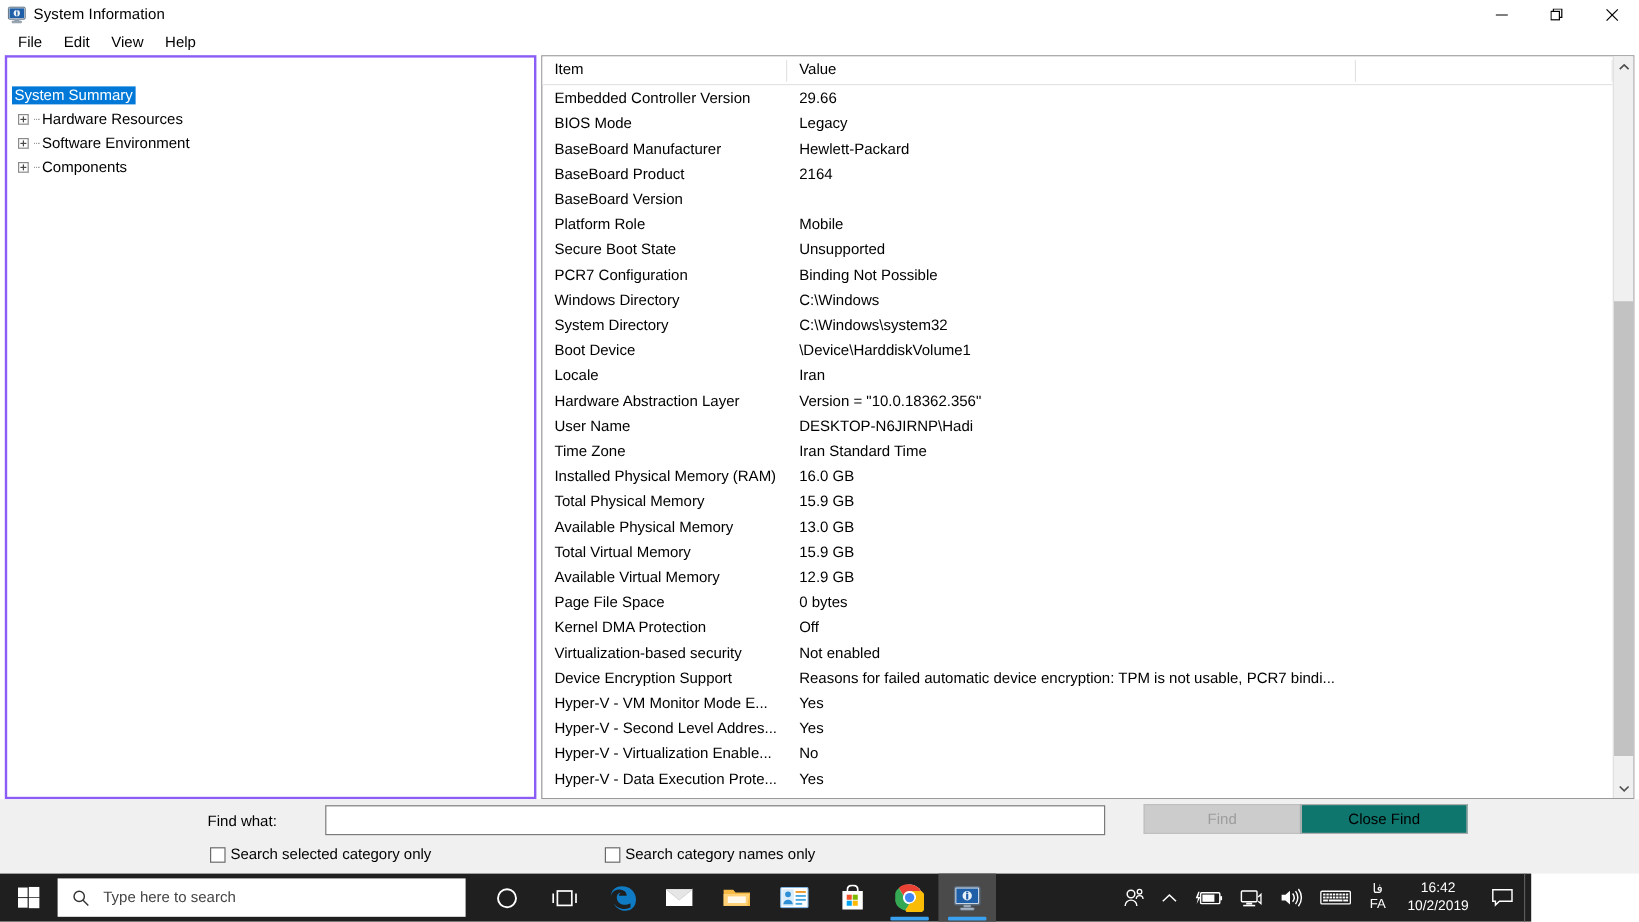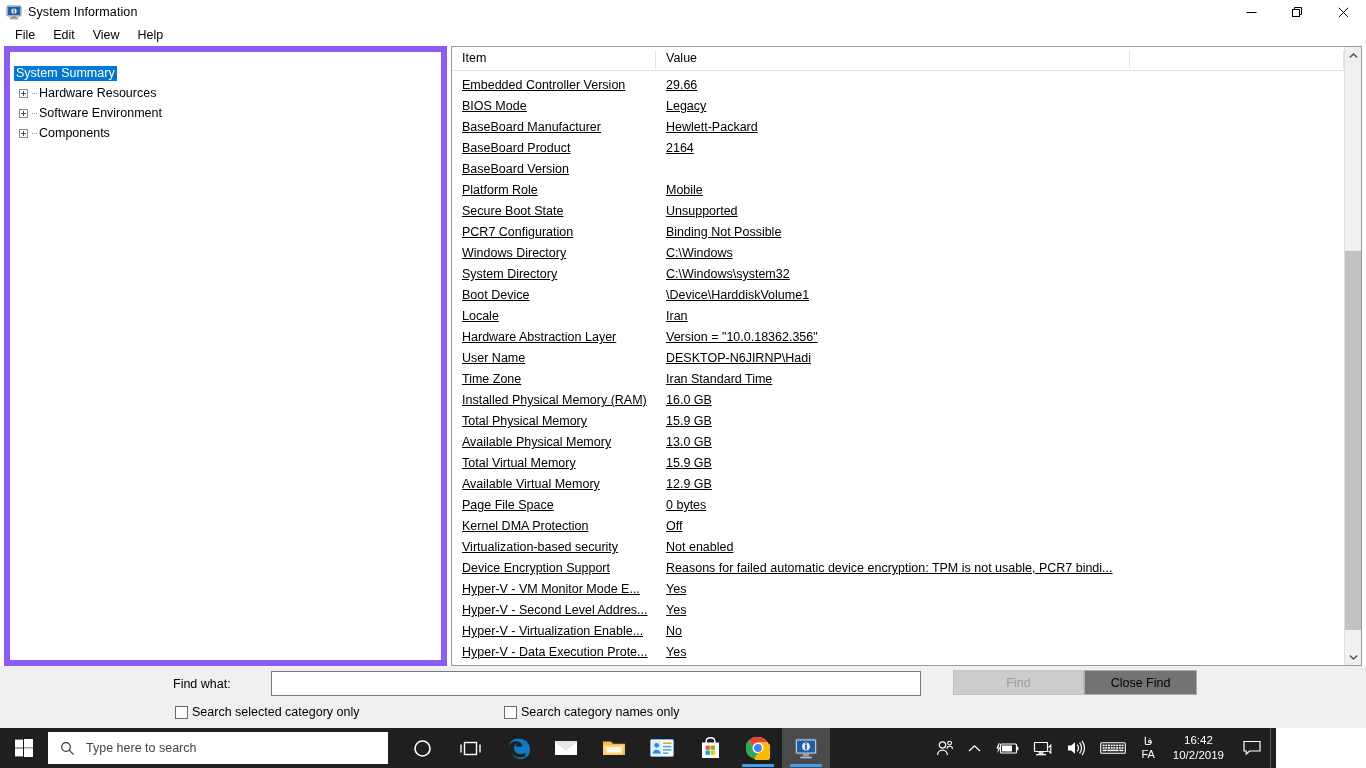--- a/index.html
+++ b/index.html
@@ -80,24 +80,24 @@
   
   #panes {
     flex: 1 1 auto;
     display: flex;
     padding: 0 4px 0 4px;
     min-height: 0;
   }
   #tree-pane {
     width: 443px;
     flex: 0 0 443px;
-    border: 6px solid #8b5cf6;
+    border: 2px solid #8b5cf6;
     background: #ffffff;
     overflow: hidden;
-    padding-top: 11px;
+    padding-top: 21px;
   }
   .tree-row {
     display: flex;
     align-items: center;
     height: 20px;
     font-size: 12.5px;
     color: #000000;
     padding-left: 4px;
     cursor: default;
     white-space: nowrap;
@@ -183,26 +183,25 @@
     width: 1px; height: 18px;
     background: #e3e3e3;
   }
   .col-item  { width: 204px; flex: 0 0 204px; }
   .col-value { width: 474px; flex: 0 0 474px; }
   .col-blank { flex: 1 1 auto; }
 
   .row {
     display: flex;
     height: 21px;
-    align-items: flex-end;
+    align-items: center;
     font-size: 12.5px;
     color: #000000;
     cursor: default;
     white-space: nowrap;
-    text-decoration: underline;
   }
   .cell-item {
     width: 204px; flex: 0 0 204px;
     padding-left: 10px;
     overflow: hidden;
     text-overflow: clip;
   }
   .cell-value {
     flex: 1 1 auto;
     padding-left: 10px;
@@ -278,23 +277,23 @@
     padding: 0;
     margin-left: 22px;
   }
   #find-btn {
     left: 931px; width: 131px;
     color: #9d9d9d;
     background: #cccccc;
     border-color: #bfbfbf;
   }
   #close-find-btn {
-    left: 1062px; width: 113px;
+    left: 1062px; width: 139px;
     color: #000000;
-    background: #737373;
+    background: #0f766e;
   }
 
   .fb-row2 { position: relative; height: 28px; }
   .chk-group {
     position: absolute;
     top: 5px;
     display: flex;
     align-items: center;
     cursor: default;
     font-size: 12.5px;

